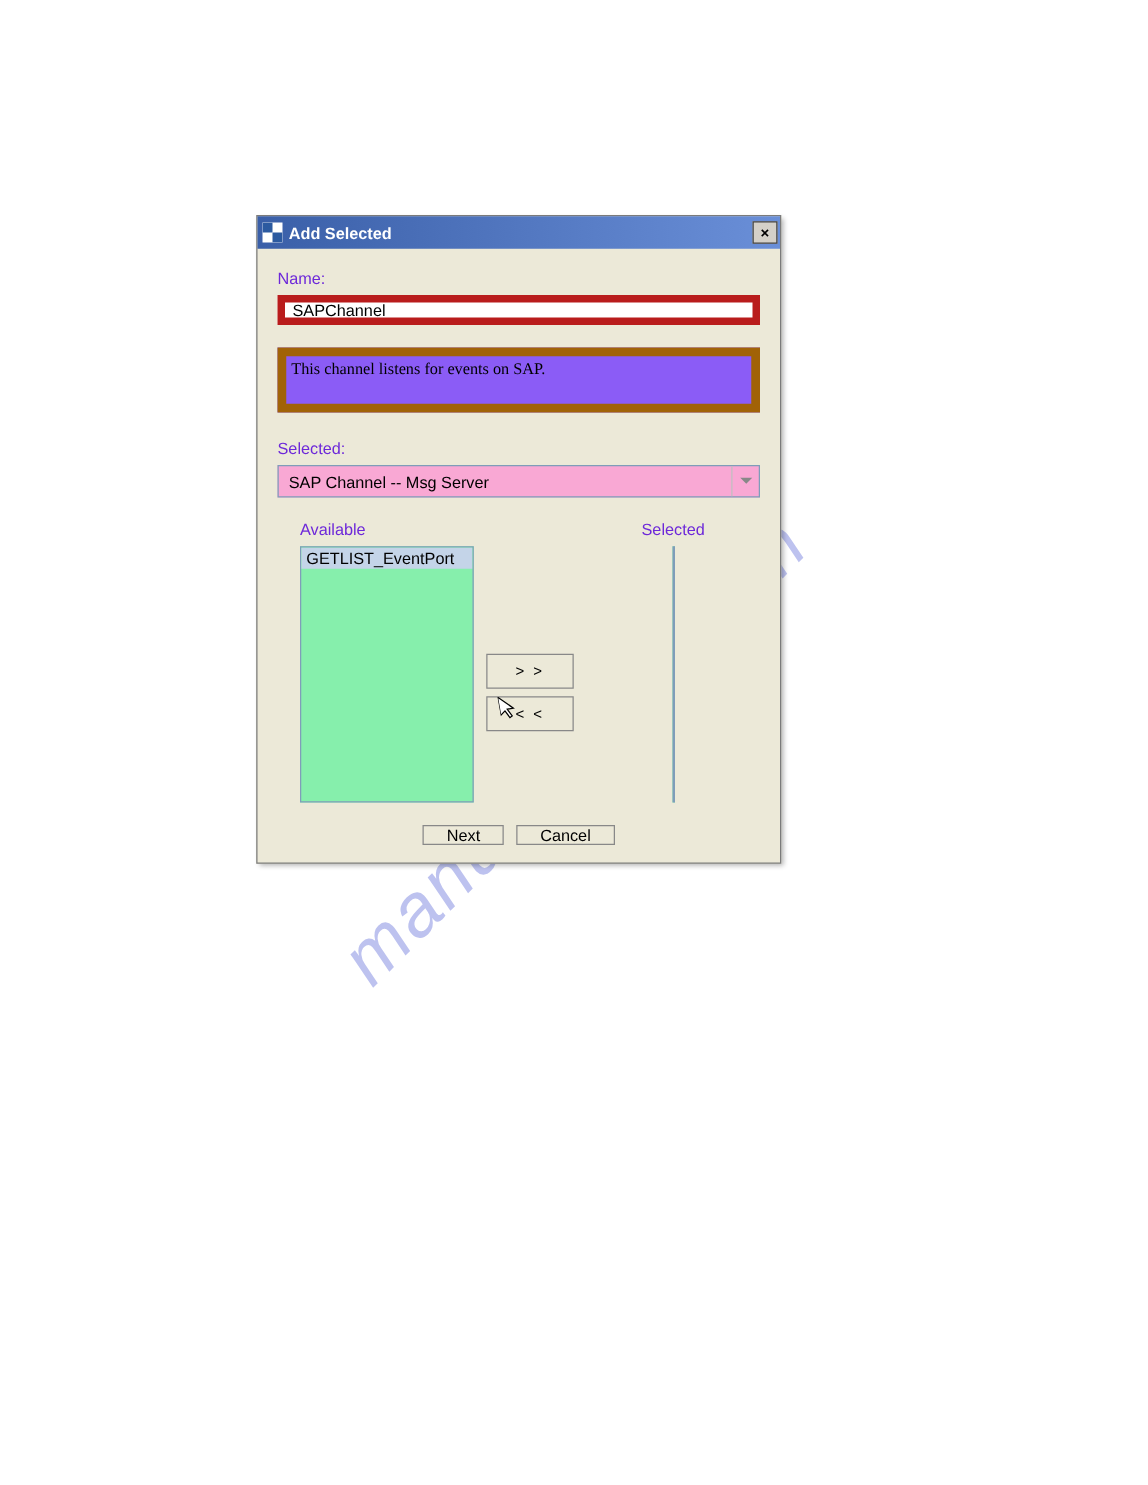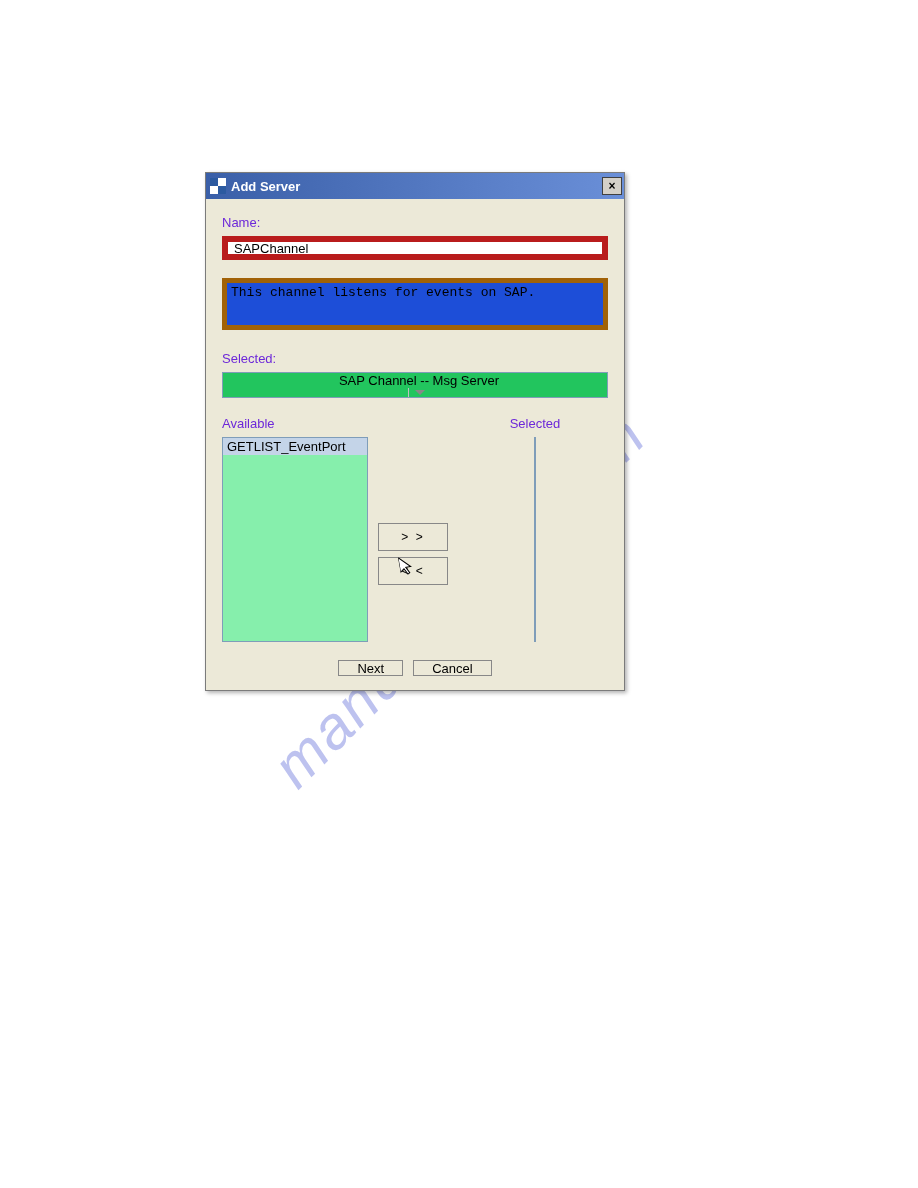--- a/index.html
+++ b/index.html
@@ -71,51 +71,50 @@
       height: 24px;
       border: 6px solid #b91c1c;
       background: #fff;
       padding: 2px 6px;
       font-family: Tahoma, Arial, sans-serif;
       font-size: 13px;
     }
     .textarea {
       width: 100%;
       height: 52px;
-      border: 5px solid #a16207;
-      background: #1d4ed8;
+      border: 7px solid #a16207;
+      background: #8b5cf6;
       padding: 2px 4px;
-      font-family: Liberation Mono, monospace;
+      font-family: Liberation Serif, serif;
       font-size: 13px;
       resize: none;
     }
     .section { margin-bottom: 18px; }
     .dropdown {
       width: 100%;
       height: 26px;
       border: 1px solid #7f9db9;
-      background: #22c55e;
-      display: flex;
-      align-items: center;
-      justify-content: flex-end;
+      background: #f9a8d4;
+      display: flex;
+      align-items: center;
+      justify-content: space-between;
       padding-left: 8px;
-      flex-direction: column;
     }
     .dropdown-text { font-size: 13px; }
     .dropdown-arrow {
       width: 22px;
       height: 100%;
       border-left: 1px solid #c0c0c0;
       display: flex;
       align-items: center;
       justify-content: center;
       color: #888;
     }
     .lists-row { display: flex; align-items: stretch; gap: 10px; }
-    .list-col { display: flex; flex-direction: column; }
+    .list-col { display: flex; flex-direction: column; margin-left: 18px; }
     .list-col-left { width: 146px; }
     .list-col-right { width: 146px; margin-left: auto; align-items: center; }
     .listbox {
       border: 1px solid #7f9db9;
       background: #86efac;
       height: 205px;
       overflow: auto;
     }
     .list-item {
       padding: 1px 4px;
@@ -181,21 +180,21 @@
   </style>
 </head>
 <body>
 
 <div class="watermark">manualshive.com</div>
 
 <div class="dialog">
   <div class="titlebar">
     <div class="titlebar-left">
       <div class="titlebar-icon"></div>
-      <span class="titlebar-text">Add Server</span>
+      <span class="titlebar-text">Add Selected</span>
     </div>
     <div class="close-btn">
       <span>×</span>
     </div>
   </div>
 
   <div class="dialog-body">
 
     <div class="section">
       <label class="field-label">Name:</label>

